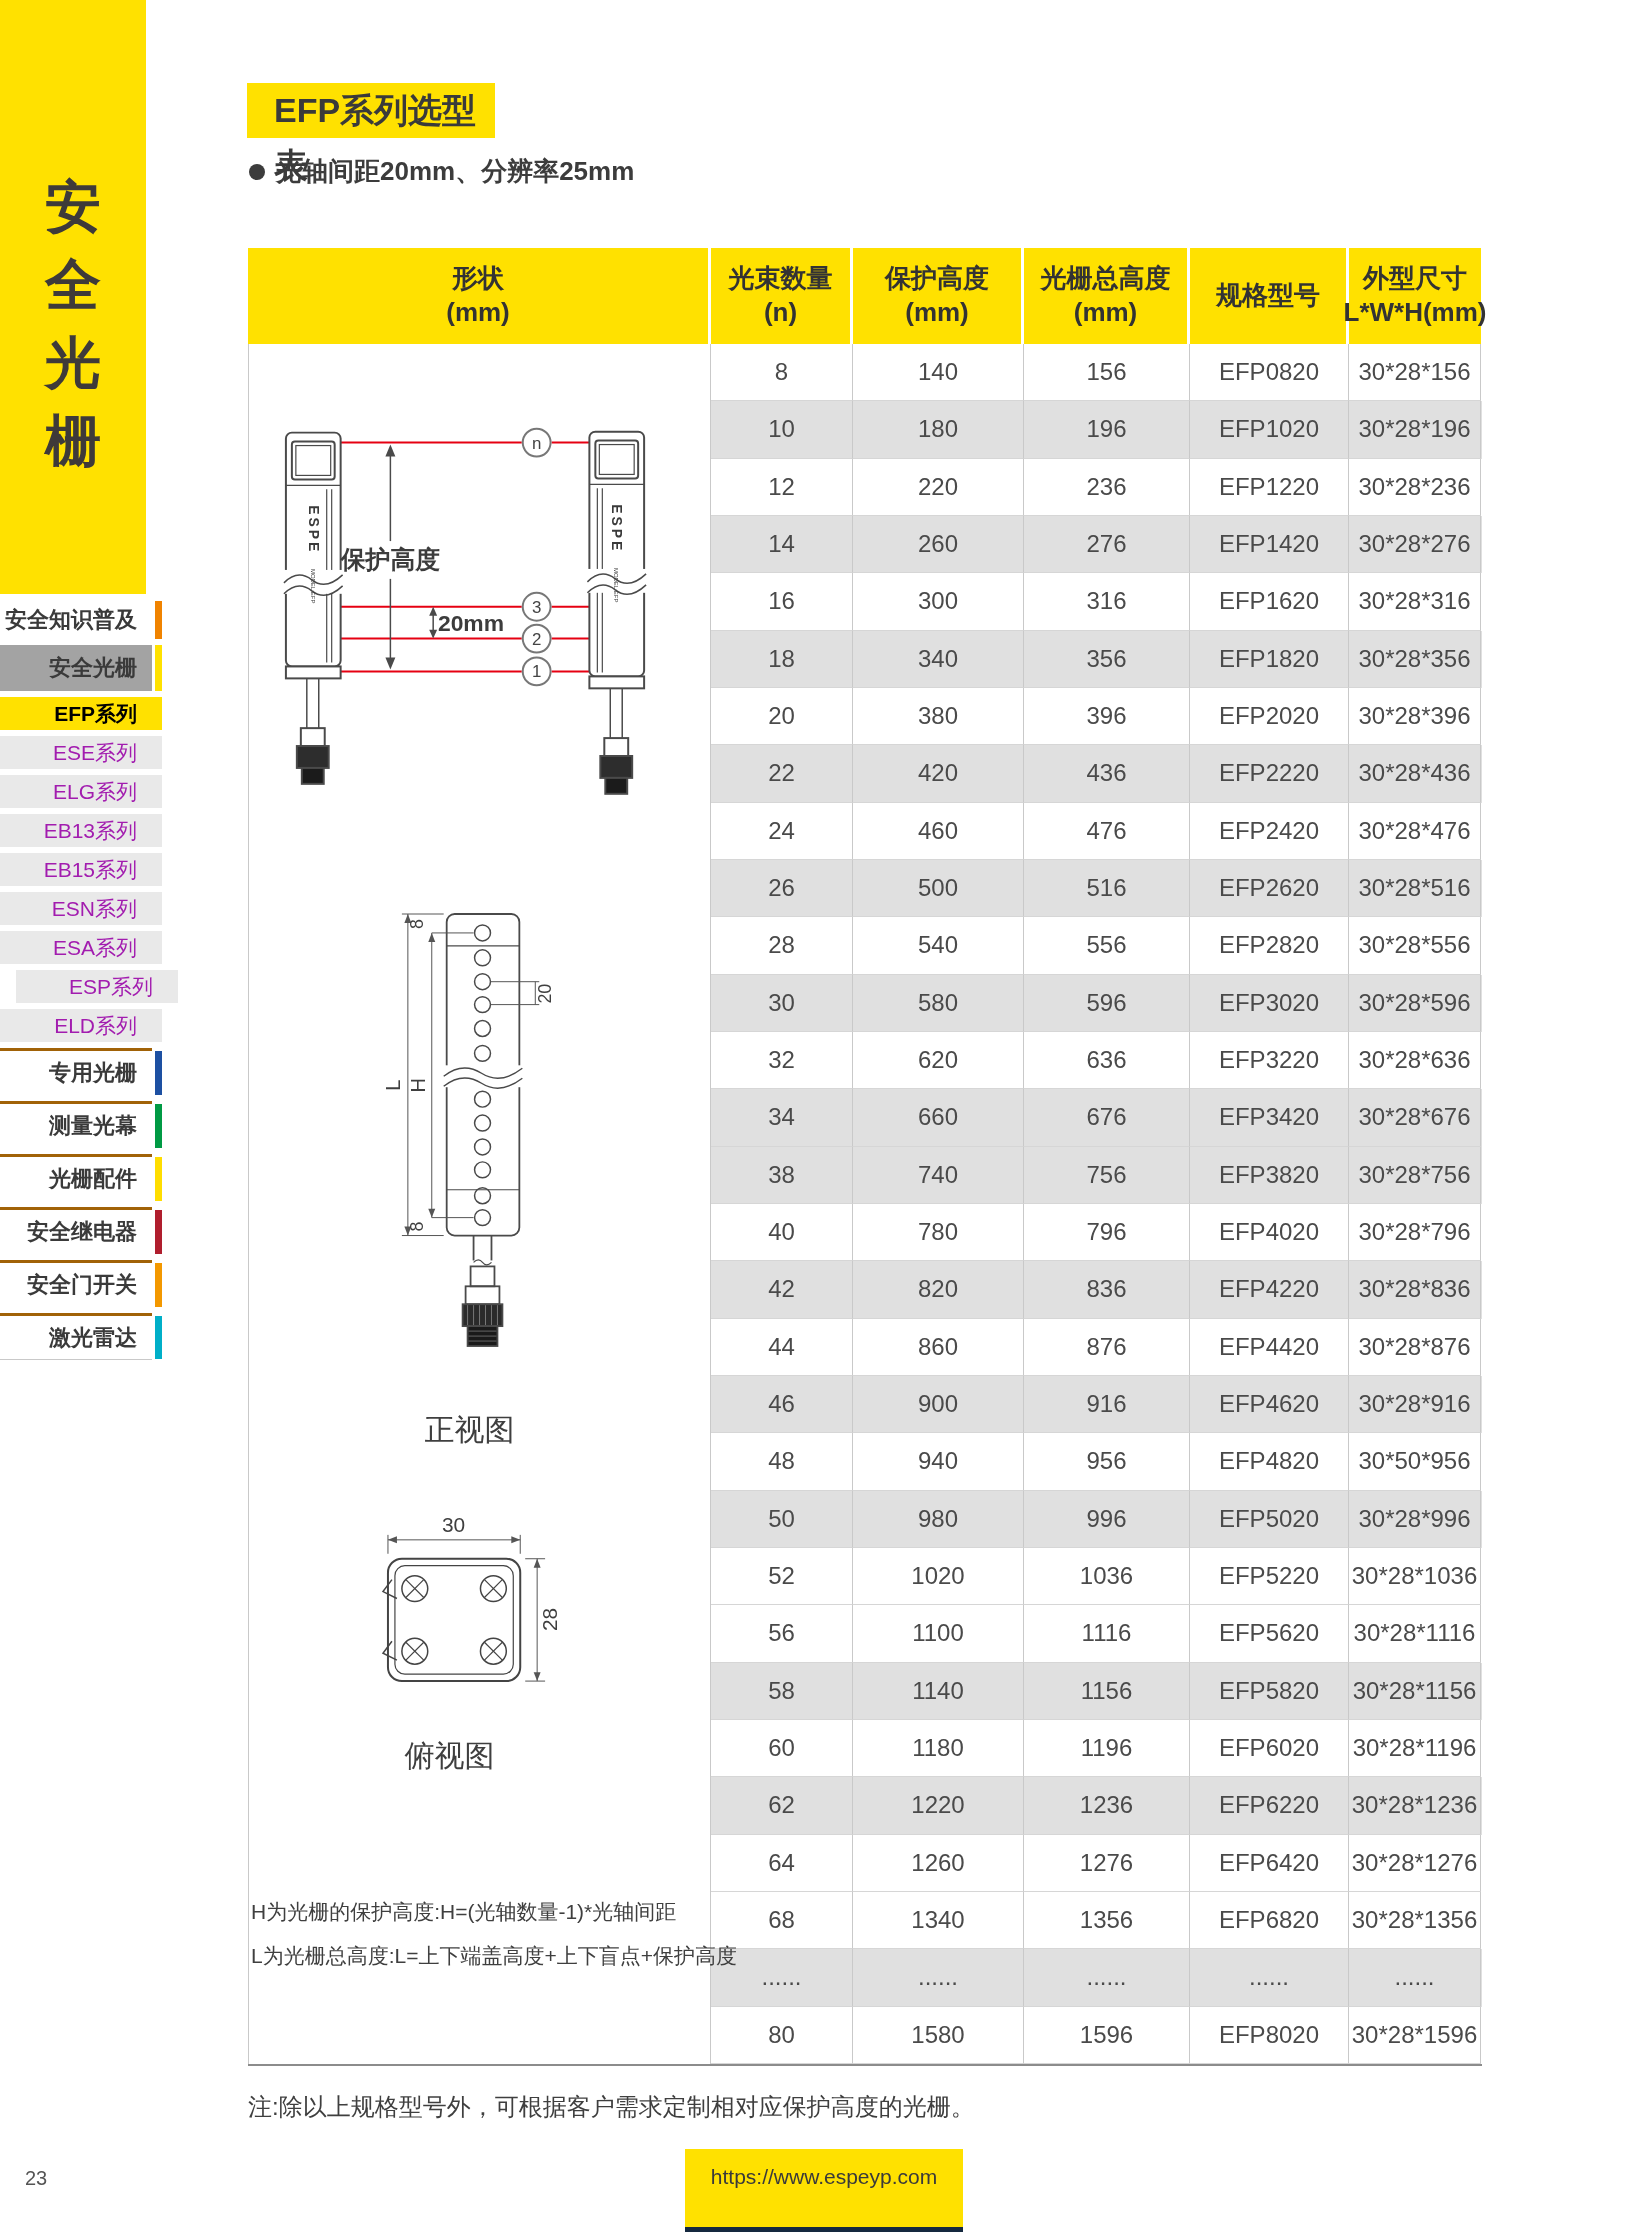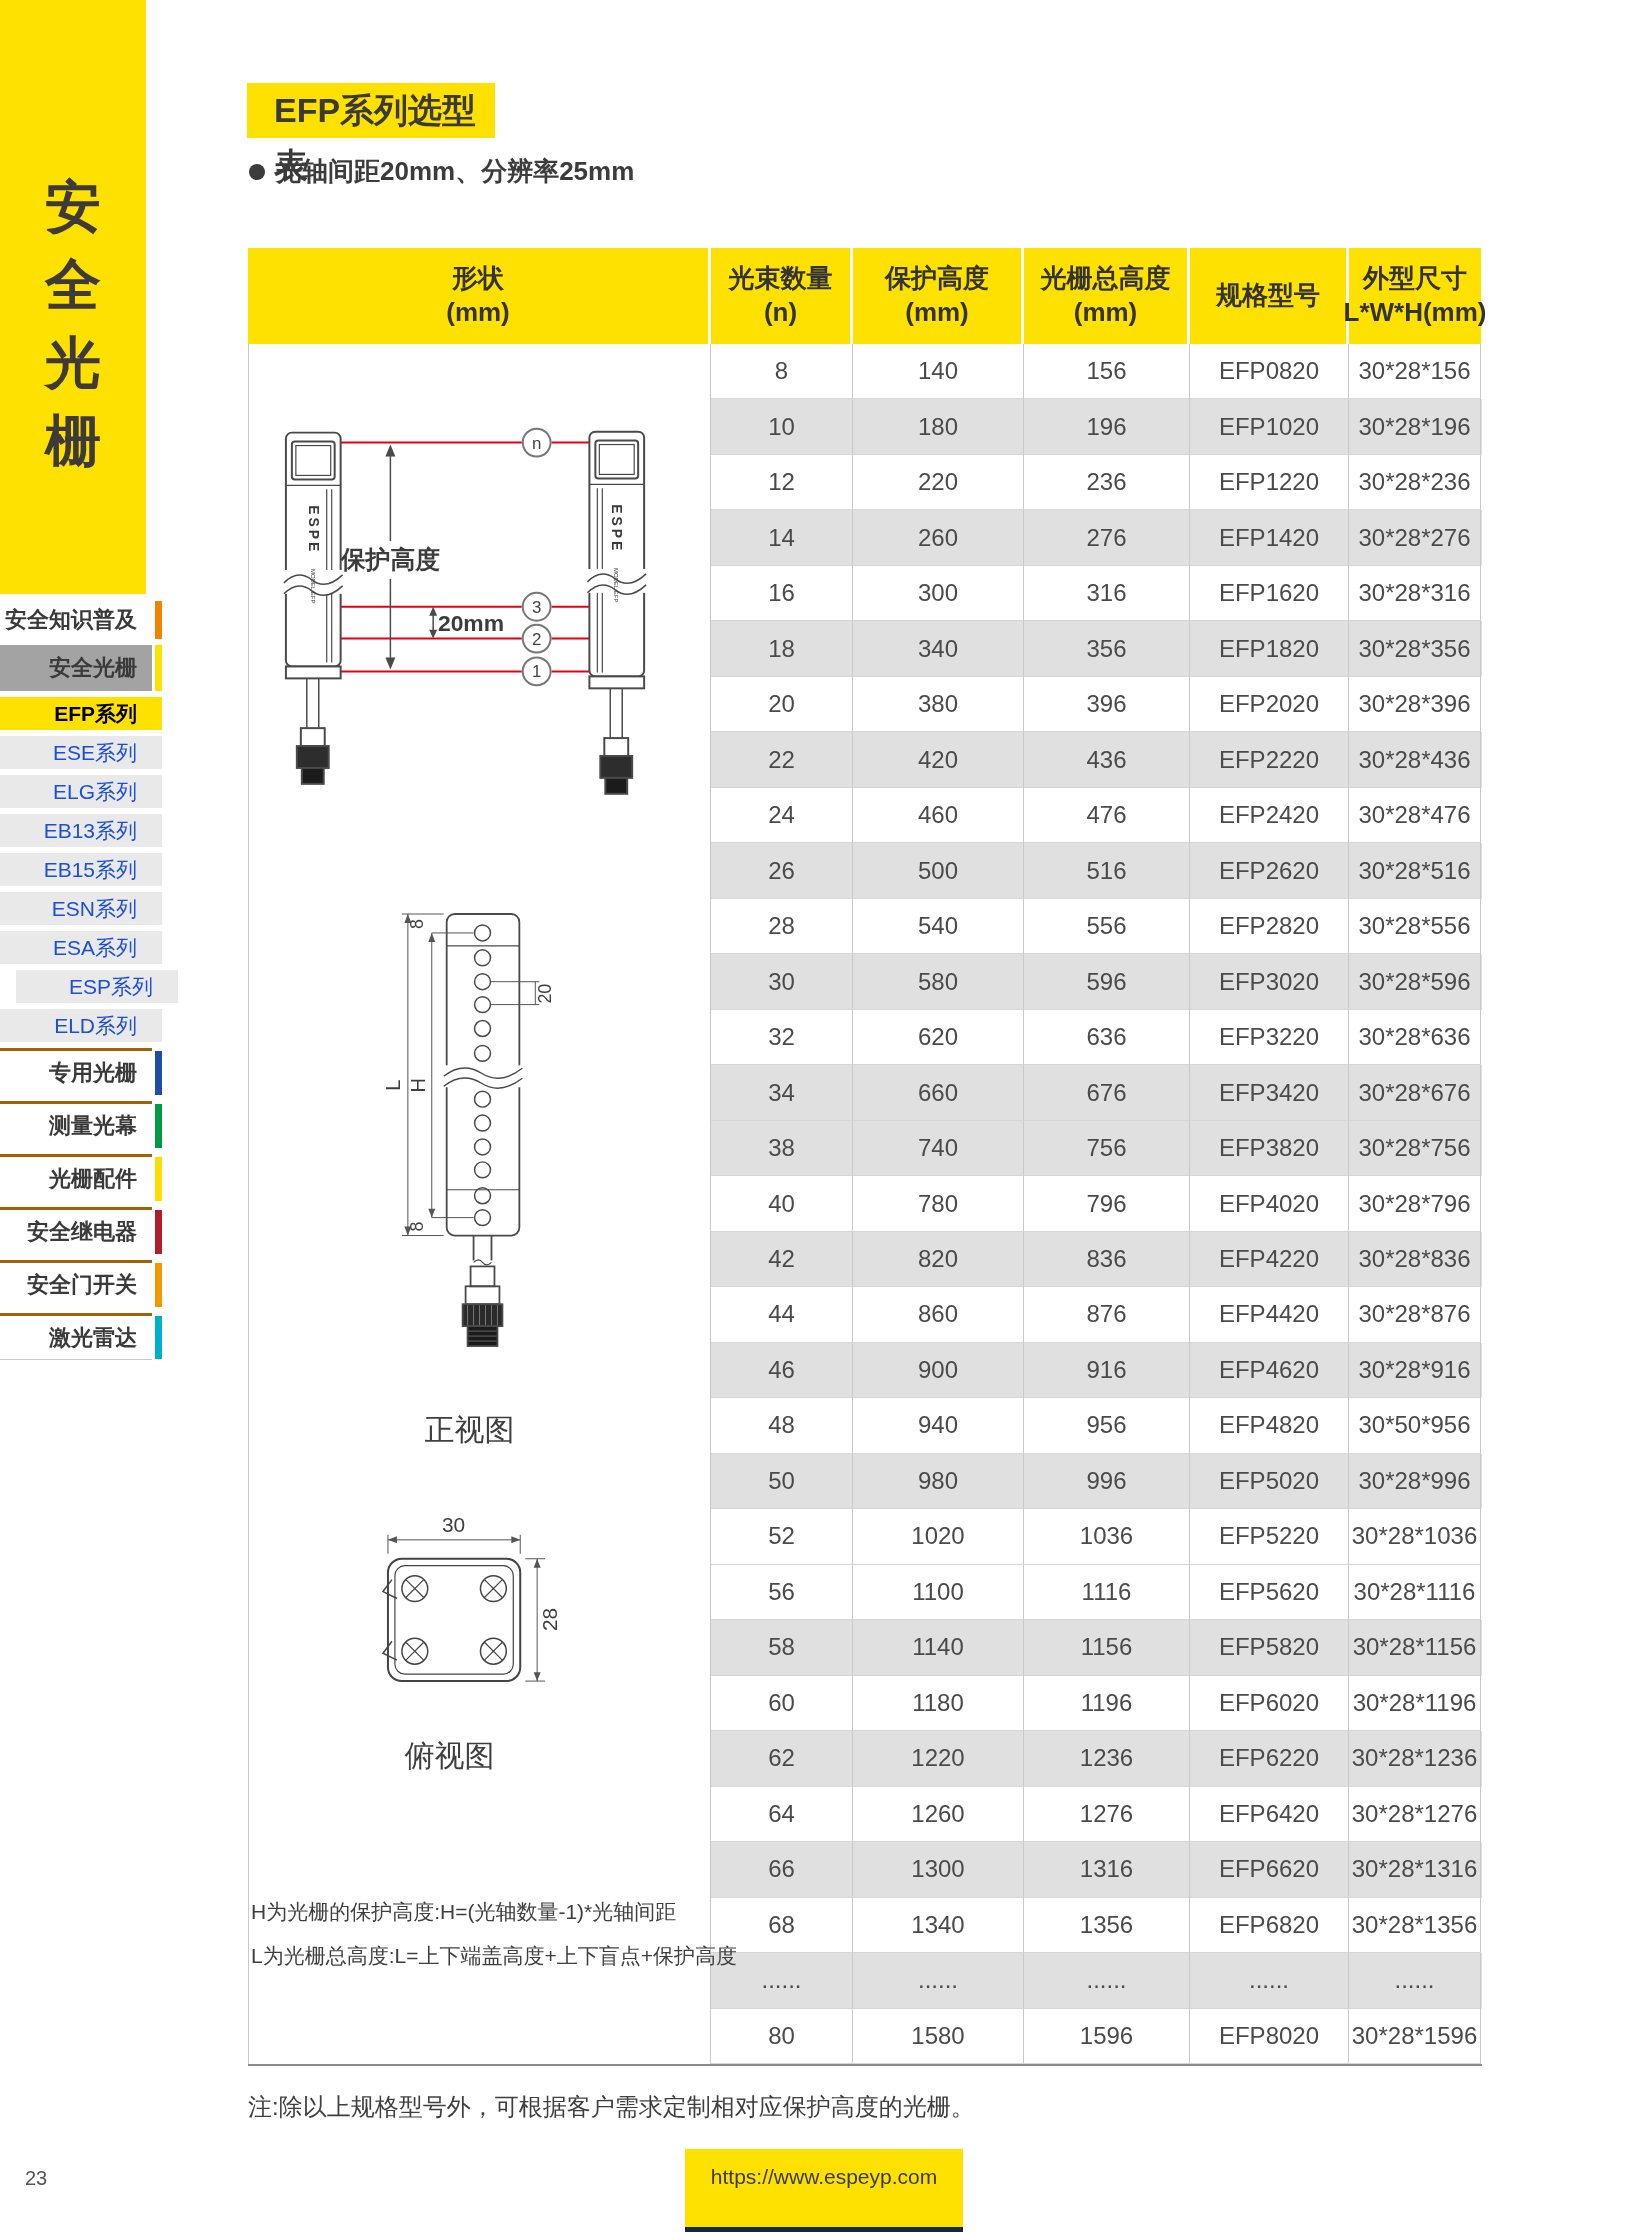--- a/index.html
+++ b/index.html
@@ -10,21 +10,21 @@
   .sidebar { position:absolute; left:0; top:0; width:162px; height:2233px; }
   .hero { position:absolute; left:0; top:0; width:146px; height:594px; background:#FFE100;
           display:flex; flex-direction:column; align-items:center; padding-top:179px; }
   .hero span { font-size:56px; font-weight:900; color:#3e3a39; line-height:1; margin-bottom:22px; }
   .snav { position:absolute; left:0; top:594px; width:162px; }
   .sn-item { position:relative; display:flex; align-items:center; justify-content:flex-end;
              color:#3a3a3a; }
   .sn-item .bar { position:absolute; right:-10px; top:0; bottom:0; width:7px; }
   .sn-item.section       { width:152px; height:38px; margin-top:7px; font-size:22px; font-weight:700; padding-right:15px; background:#fff; }
   .sn-item.section-tall  { width:152px; height:46px; margin-top:6px; font-size:22px; font-weight:700; padding-right:15px; }
-  .sn-item.sub, .sn-item.sub-active { width:162px; height:33px; margin-top:6px; font-size:21px; padding-right:25px; color:#1d4ed8; }
+  .sn-item.sub, .sn-item.sub-active { width:162px; height:33px; margin-top:6px; font-size:21px; padding-right:25px; color:#a21caf; }
   .sn-item.sub-active    { font-weight:700; color:#000000; }
   .sn-item.category      { width:152px; height:47px; margin-top:6px; font-size:22px; font-weight:700; padding-right:15px;
                            background:#fff; border-top:3px solid #a16207; }
   .sn-item.category:last-child { border-bottom:1px solid #c9c9c9; }
 
   
   .title-box { position:absolute; left:247px; top:83px; width:248px; height:55px; background:#FFE100;
                font-size:34px; font-weight:800; color:#3a3a3a; line-height:55px; padding-left:27px; }
   .bullet-line { position:absolute; left:249px; top:154px; display:flex; align-items:center; }
   .bullet-dot { width:16px; height:16px; border-radius:50%; background:#3c3c3c; margin-right:11px; }
@@ -349,27 +349,20 @@
             <div class="td" style="width: 166px;">1236</div>
             <div class="td" style="width: 159px;">EFP6220</div>
             <div class="td" style="width: 132px;">30*28*1236</div>
           </div>
           <div class="trow">
             <div class="td" style="width: 142px;">64</div>
             <div class="td" style="width: 171px;">1260</div>
             <div class="td" style="width: 166px;">1276</div>
             <div class="td" style="width: 159px;">EFP6420</div>
             <div class="td" style="width: 132px;">30*28*1276</div>
-          </div>
-          <div class="trow alt">
-            <div class="td" style="width: 142px;">66</div>
-            <div class="td" style="width: 171px;">1300</div>
-            <div class="td" style="width: 166px;">1316</div>
-            <div class="td" style="width: 159px;">EFP6620</div>
-            <div class="td" style="width: 132px;">30*28*1316</div>
           </div>
           <div class="trow">
             <div class="td" style="width: 142px;">68</div>
             <div class="td" style="width: 171px;">1340</div>
             <div class="td" style="width: 166px;">1356</div>
             <div class="td" style="width: 159px;">EFP6820</div>
             <div class="td" style="width: 132px;">30*28*1356</div>
           </div>
           <div class="trow alt">
             <div class="td" style="width: 142px;">......</div>

